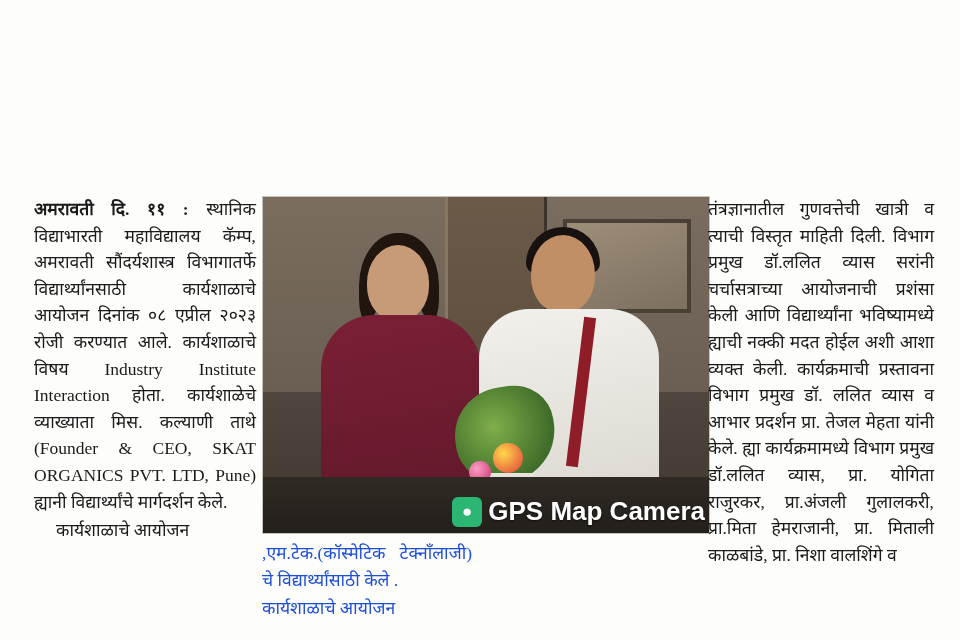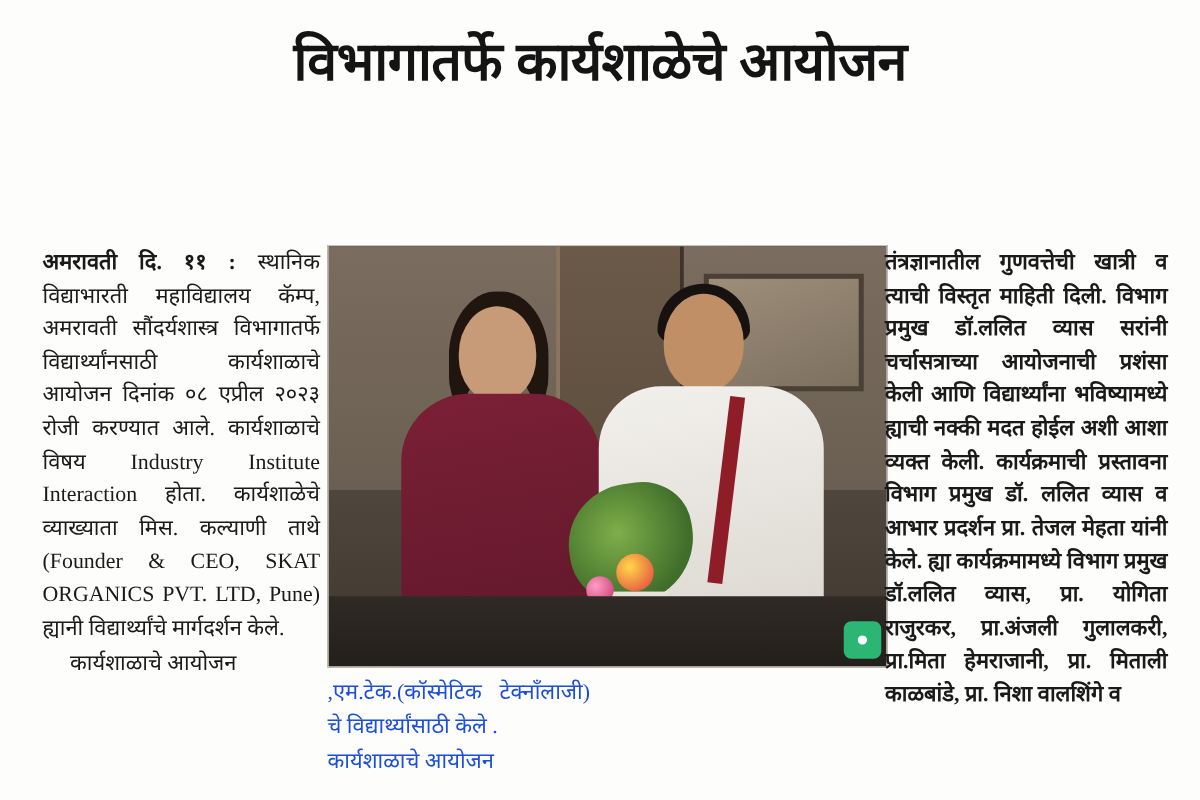--- a/index.html
+++ b/index.html
@@ -62,21 +62,20 @@
     text-align: justify;
     text-justify: inter-word;
   }
   .col-left {
     left: 0;
     width: 222px;
   }
   .col-right {
     right: 0;
     width: 226px;
-    font-weight: bold;
   }
   .col p {
     margin: 0 0 2px 0;
   }
   .dateline {
     font-weight: bold;
   }
   .indent {
     text-indent: 22px;
   }
@@ -307,21 +306,20 @@
   .mid-col-1 { left: 0; width: 210px; }
   .mid-col-2 { left: 224px; width: 224px; }
   .mid-col p { margin: 0 0 2px 0; }
 </style>
 </head>
 <body>
 
 <div class="page">
 
   <div class="headline">
-    <span class="line2">विभागातर्फे कार्यशाळेचे आयोजन</span>
   </div>
 
   <div class="columns">
 
     <div class="col col-left">
       <p>
         <span class="dateline">अमरावती दि. ११ :</span>
         <span>स्थानिक विद्याभारती महाविद्यालय कॅम्प, अमरावती सौंदर्यशास्त्र विभागातर्फे विद्यार्थ्यांनसाठी कार्यशाळाचे आयोजन दिनांक ०८ एप्रील २०२३ रोजी करण्यात आले. कार्यशाळाचे विषय Industry Institute Interaction होता. कार्यशाळेचे व्याख्याता मिस. कल्याणी ताथे (Founder &amp; CEO, SKAT ORGANICS PVT. LTD, Pune) ह्यानी विद्यार्थ्यांचे मार्गदर्शन केले.</span>
       </p>
       <p class="indent">कार्यशाळाचे आयोजन</p>
@@ -347,20 +345,21 @@
           <div class="bq-green"></div>
           <div class="bq-wrap-cone"></div>
           <div class="bq-flower1"></div>
           <div class="bq-flower2"></div>
         </div>
 
         <div class="table-front"></div>
 
         <div class="gps-badge">
           <span class="gps-icon">●</span>
+          <span class="gps-text">GPS Map Camera</span>
         </div>
       </div>
     </div>
 
     <div class="mid-cols">
       <div class="mid-col mid-col-1">
         <p>,एम.टेक.(कॉस्मेटिक टेक्नॉंलाजी) चे विद्यार्थ्यांसाठी केले .</p>
         <p>कार्यशाळाचे           आयोजन</p>
       </div>
     </div>

